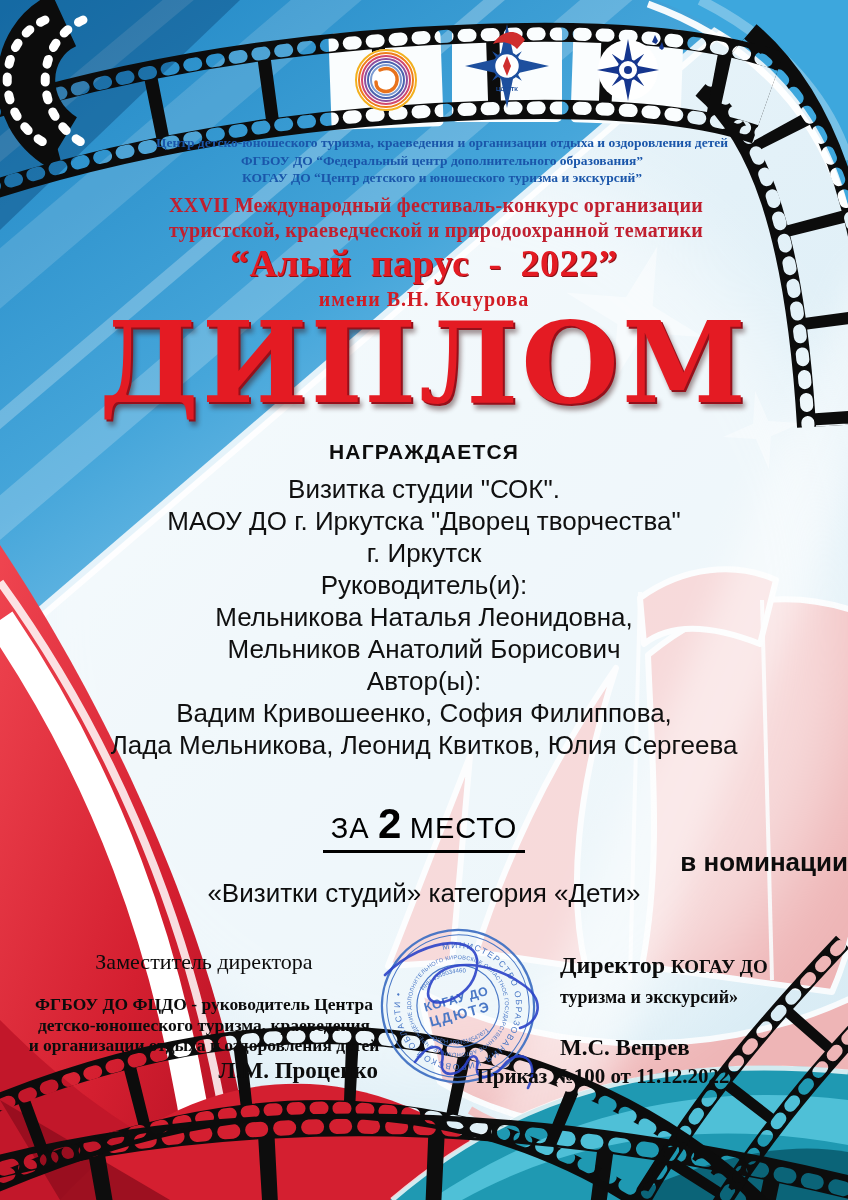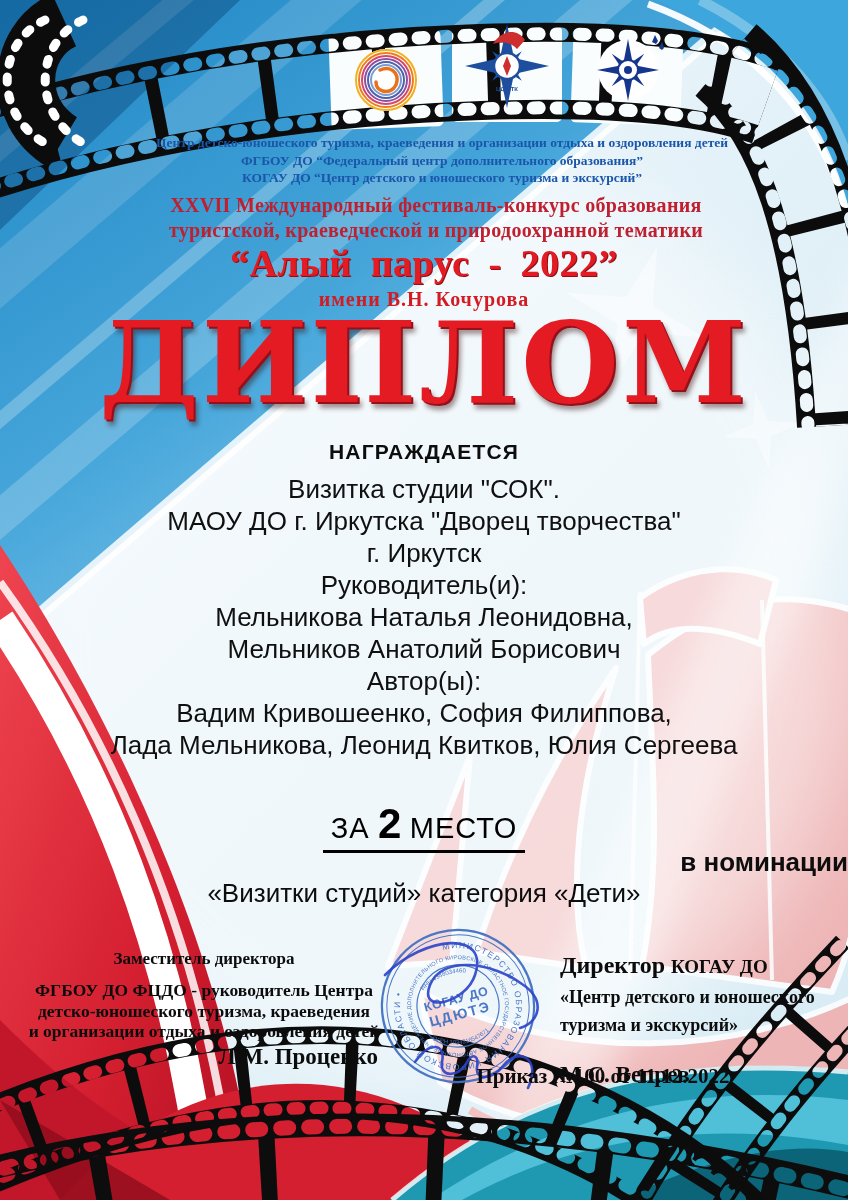--- a/index.html
+++ b/index.html
@@ -17,21 +17,21 @@
           letter-spacing:3px;text-shadow:2px 2px 0 #96101a,4px 6px 5px rgba(50,10,10,.45);}
   .awarded{top:440px;color:#0d0d0d;font-family:"Liberation Sans",sans-serif;font-weight:bold;font-size:21px;letter-spacing:1.2px;}
   .bodylines{top:473px;color:#101010;font-family:"Liberation Sans",sans-serif;font-size:26px;line-height:32px;}
   .place{top:800px;color:#000;font-family:"Liberation Sans",sans-serif;}
   .place .u{display:inline-block;border-bottom:3.5px solid #000;padding:0 8px 2px;}
   .place .za,.place .mesto{font-size:29px;letter-spacing:1px;}
   .place .num{font-size:42px;font-weight:bold;padding:0 4px;}
   .nomintro{top:847px;font-family:"Liberation Sans",sans-serif;font-weight:bold;font-size:26px;color:#0d0d0d;text-align:right;}
   .nomline{top:878px;font-family:"Liberation Sans",sans-serif;font-weight:normal;font-size:26px;color:#0d0d0d;}
   .sigL{top:949px;left:14px;right:auto;width:380px;color:#0c0c0c;}
-  .sigL-title{font-weight:bold;font-size:17px;margin-bottom:11px;}
+  .sigL-title{font-weight:normal;font-size:22px;margin-bottom:19px;}
   .sigL-line{font-weight:bold;font-size:17.5px;line-height:20.5px;}
   .sigL-name{font-weight:bold;font-size:23px;margin-top:2px;text-align:right;padding-right:16px;}
   .sigR{top:952px;left:560px;right:auto;width:288px;text-align:left;color:#0c0c0c;}
   .sigR-title{font-weight:bold;font-size:24px;}
   .sigR-title .org{font-size:19px;}
   .sigR-line{font-weight:bold;font-size:18px;line-height:27.5px;}
   .sigR-lines{margin-top:5px;}
   .sigR-name{font-weight:bold;font-size:23px;margin-top:23px;}
   .order{top:1064px;left:448px;right:auto;width:310px;font-weight:bold;font-size:21px;color:#0c0c0c;}
 </style>
@@ -240,21 +240,21 @@
   </g>
 </svg>
 
   <div class="txt orgs">
     <div>Центр детско-юношеского туризма, краеведения и организации отдыха и оздоровления детей</div>
     <div>ФГБОУ ДО “Федеральный центр дополнительного образования”</div>
     <div>КОГАУ ДО “Центр детского и юношеского туризма и экскурсий”</div>
   </div>
 
   <div class="txt fest">
-    <div>XXVII Международный фестиваль-конкурс образования</div>
+    <div>XXVII Международный фестиваль-конкурс организации</div>
     <div>туристской, краеведческой и природоохранной тематики</div>
   </div>
 
   <div class="txt sailname">“Алый  парус - 2022”</div>
   <div class="txt named">имени  В.Н. Кочурова</div>
 
   <div class="txt diplom">ДИПЛОМ</div>
   <div class="txt awarded">НАГРАЖДАЕТСЯ</div>
 
   <div class="txt bodylines">
@@ -286,21 +286,20 @@
     <div class="sigL-line">и организации отдыха и оздоровления детей</div>
     <div class="sigL-name">Л.М. Проценко</div>
   </div>
 
   <div class="txt sigR">
     <div class="sigR-title">
       <span>Директор</span>
       <span class="org">КОГАУ ДО</span>
     </div>
     <div class="sigR-lines">
-      <div class="sigR-line">«Центр  детского и юношеского</div>
       <div class="sigR-line">туризма и экскурсий»</div>
     </div>
     <div class="sigR-name">М.С. Вепрев</div>
   </div>
 
   <div class="txt order">Приказ №100 от 11.12.2022</div>
 
 </div>
 
 </body></html>

